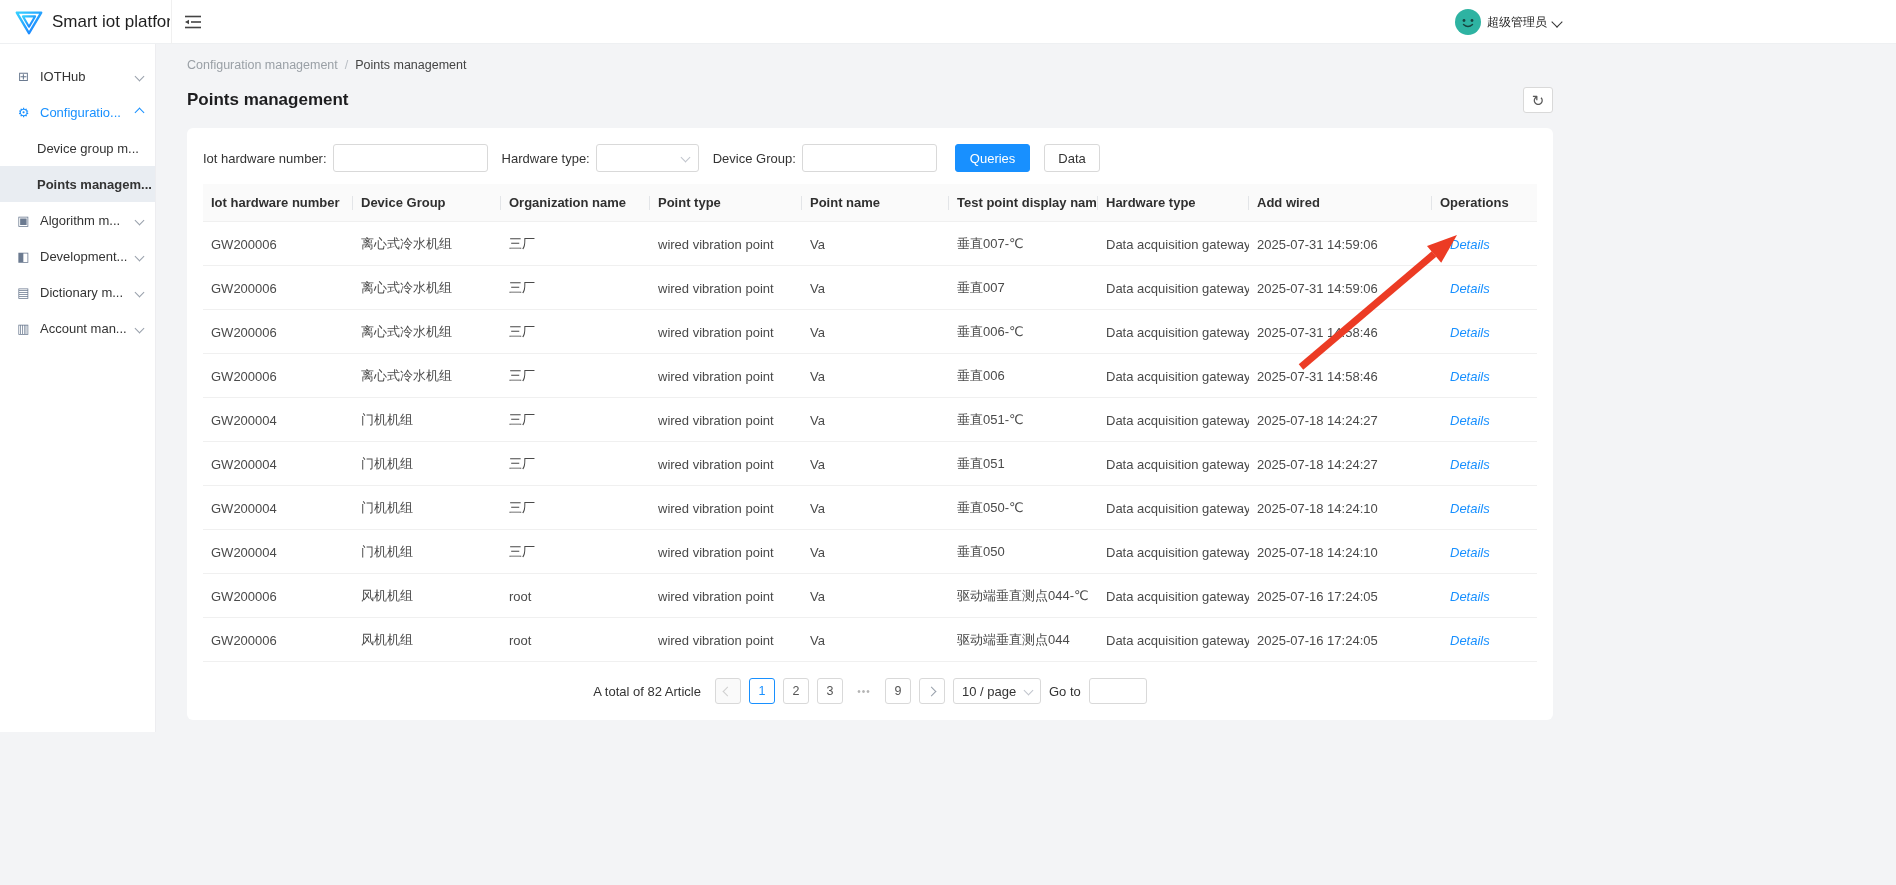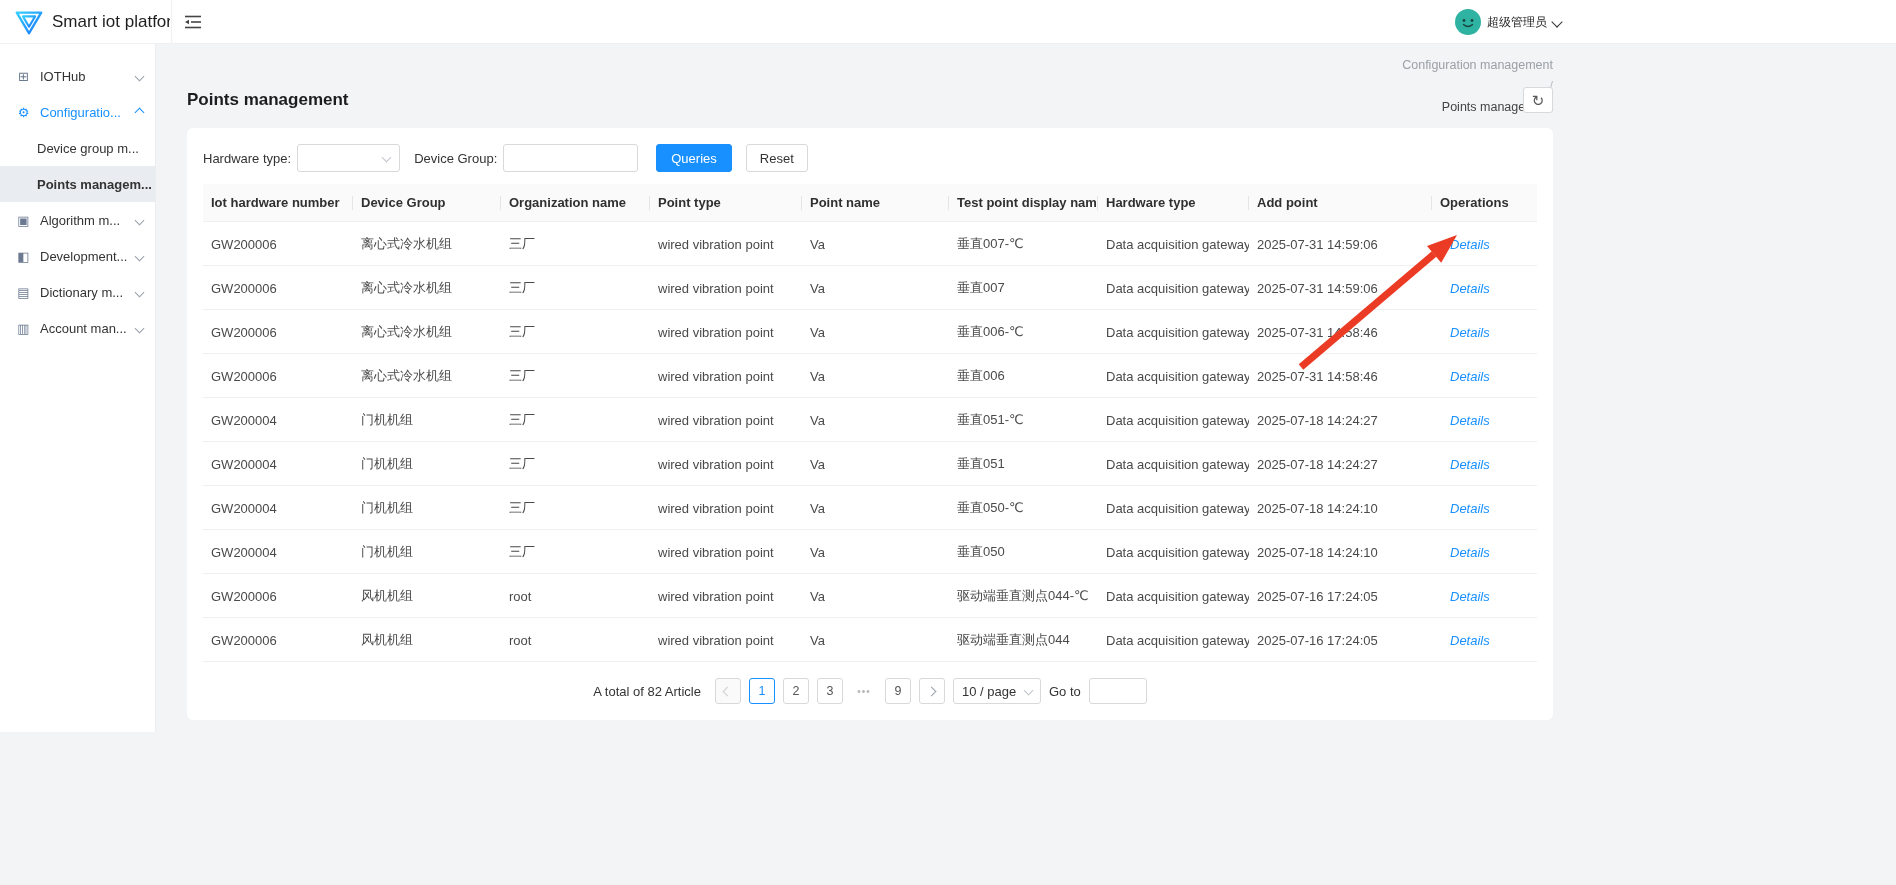--- a/index.html
+++ b/index.html
@@ -33,21 +33,21 @@
   .sb-icon { width:15px; font-size:13px; color:#6b7a90; text-align:center; flex:none; }
   .sb-label { flex:1; white-space:nowrap; overflow:hidden; }
   .sb-item .chev { flex:none; }
   .sb-parent-active { color:#1890ff; }
   .sb-parent-active .sb-icon { color:#1890ff; }
   .sb-sub { display:flex; align-items:center; height:36px; padding-left:37px; font-size:13px; color:#333; cursor:pointer; }
   .sb-sub-active { background:#e9edf2; font-weight:bold; }
 
   
   .main { position:absolute; left:187px; top:44px; width:1366px; padding-top:14px; }
-  .breadcrumb { font-size:12.5px; height:20px; display:flex; align-items:flex-end; gap:7px;flex-direction:column; }
+  .breadcrumb { font-size:12.5px; height:20px; display:flex; align-items:flex-start; gap:7px; }
   .bc-parent { color:#9aa0a6; cursor:pointer; }
   .bc-sep { color:#b9bec4; }
   .bc-current { color:#444; }
   .title-row { display:flex; align-items:center; justify-content:space-between; margin-top:10px; height:24px; }
   .page-title { font-size:17px; font-weight:bold; color:#1d1d1f; }
   .refresh-btn { width:30px; height:26px; border:1px solid #d9d9d9; border-radius:3px; background:#fff; color:#595959; font-size:15px; line-height:1; cursor:pointer; display:flex; align-items:center; justify-content:center; }
 
   .card { margin-top:16px; background:#fff; border-radius:6px; padding:14px 16px 16px; }
 
   
@@ -181,44 +181,48 @@
       <h1 class="page-title">Points management</h1>
       <button class="refresh-btn">
         <span>↻</span>
       </button>
     </div>
 
     <section class="card">
 
       <div class="filter-row">
         <div class="f-group">
+          <span class="f-label">Iot hardware number:</span>
+          <input class="f-input" style="width: 155px;">
+        </div>
+        <div class="f-group">
           <span class="f-label">Hardware type:</span>
           <div class="f-select" style="width:103px">
             <span class="chev down light"></span>
           </div>
         </div>
         <div class="f-group">
           <span class="f-label">Device Group:</span>
           <input class="f-input" style="width: 135px;">
         </div>
         <button class="btn primary">Queries</button>
-        <button class="btn">Reset</button>
+        <button class="btn">Data</button>
       </div>
 
       <table>
         <thead>
             <tr>
               <th>Iot hardware number</th>
               <th>Device Group</th>
               <th>Organization name</th>
               <th>Point type</th>
               <th>Point name</th>
               <th>Test point display name</th>
               <th>Hardware type</th>
-              <th>Add point</th>
+              <th>Add wired</th>
               <th>Operations</th>
             </tr>
           </thead>
         <tbody>
             <tr>
               <td>GW200006</td>
               <td>离心式冷水机组</td>
               <td>三厂</td>
               <td>wired vibration point</td>
               <td>Va</td>

